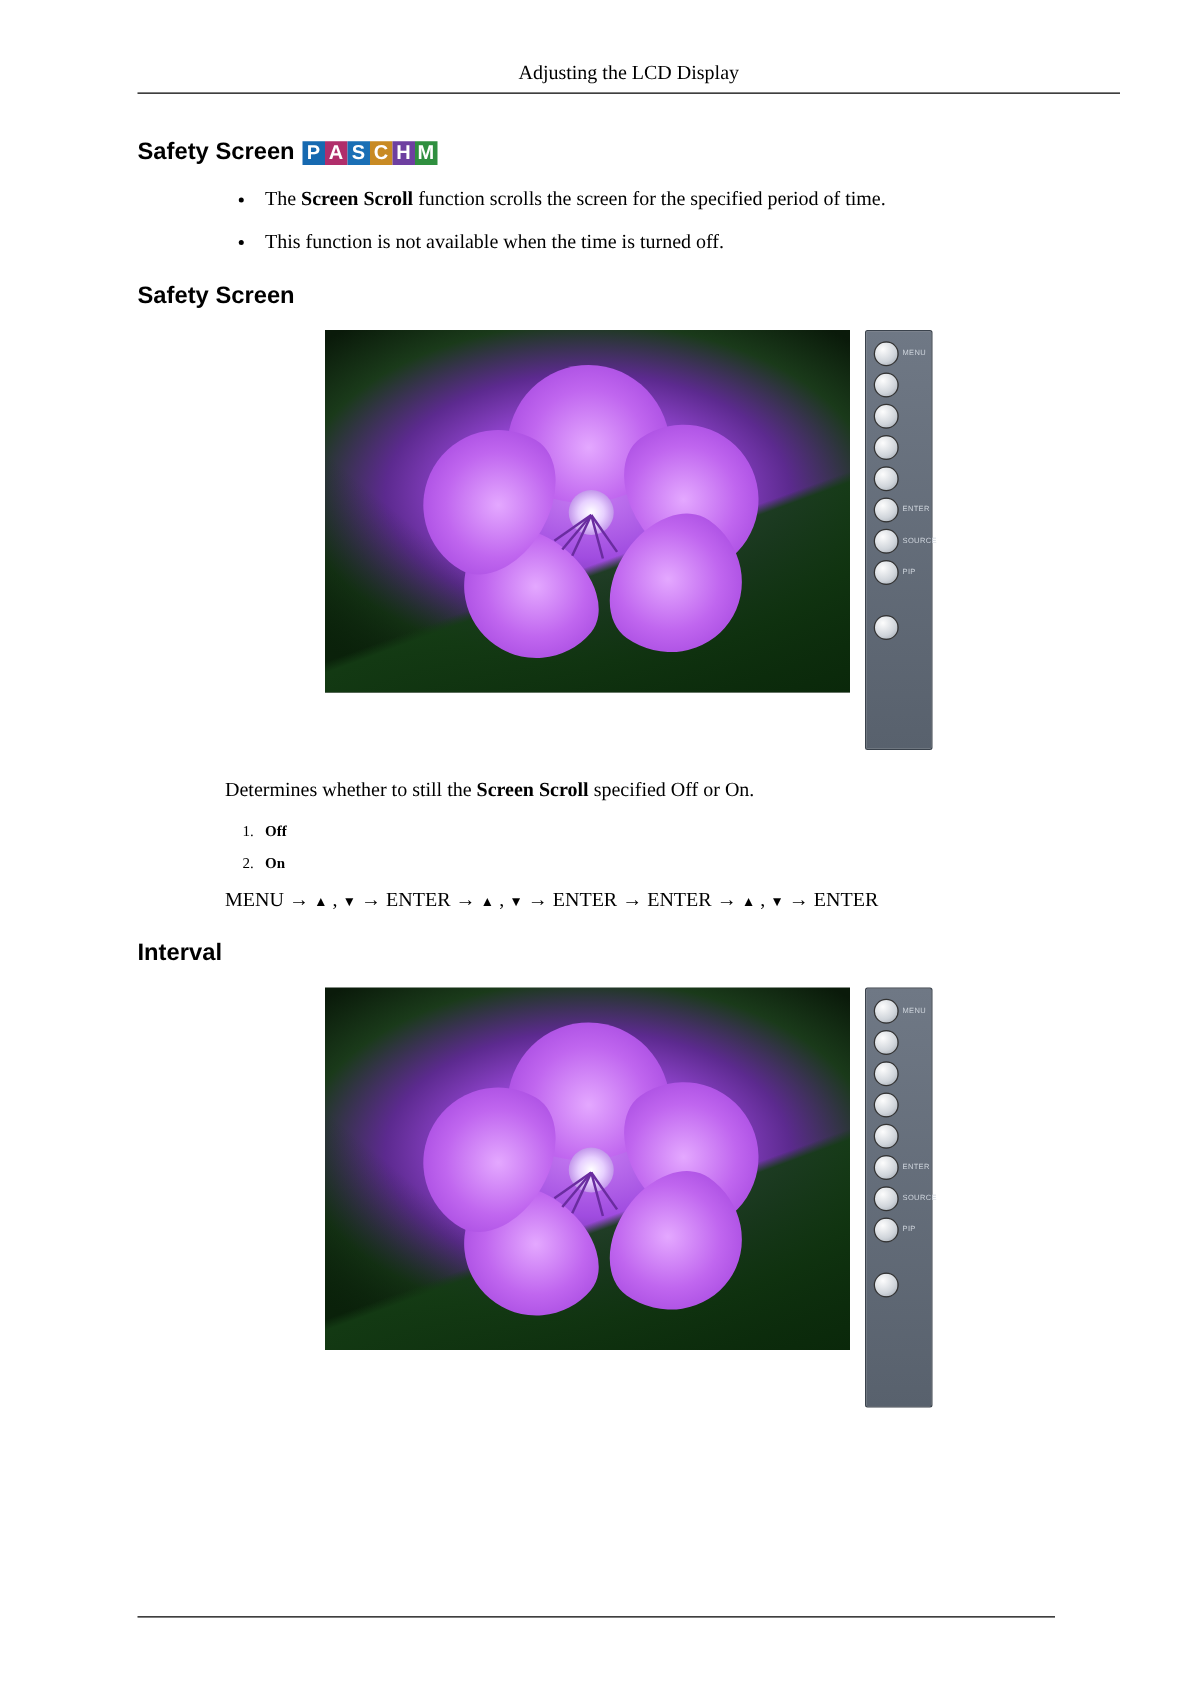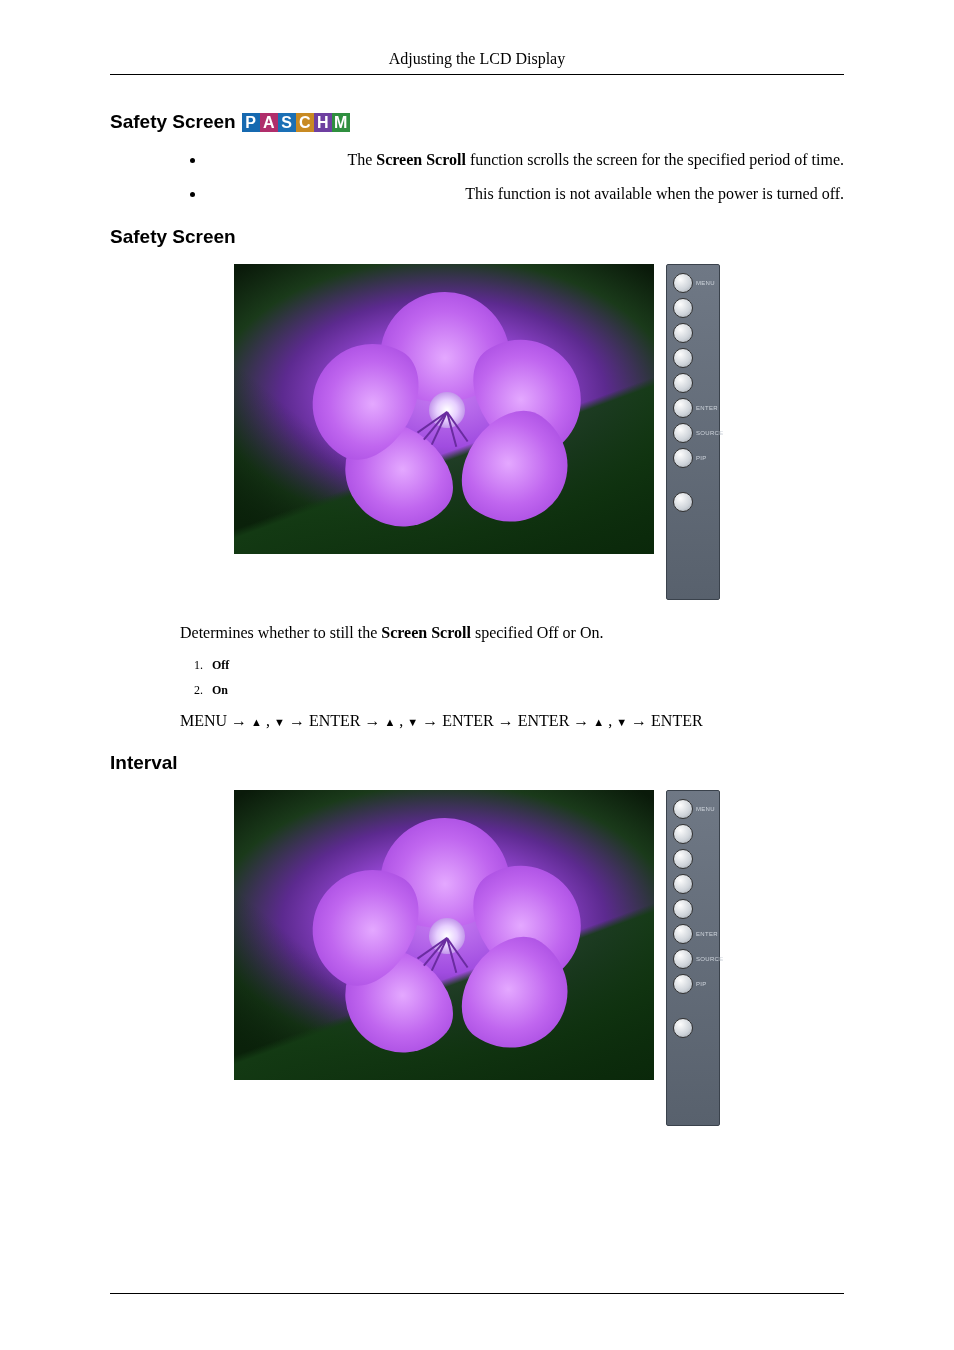--- a/index.html
+++ b/index.html
@@ -7,21 +7,21 @@
     padding: 0;
     font-family: "Times New Roman", Times, serif;
     background: #ffffff;
     color: #000000;
   }
   .page {
     width: 954px;
     height: 1350px;
     position: relative;
     box-sizing: border-box;
-    padding: 50px 110px 40px 110px;
+    padding: 50px 58px 40px 110px;
   }
   .running-header {
     text-align: center;
     font-size: 16px;
     margin-bottom: 6px;
   }
   .hr-top {
     border: none;
     border-top: 1.5px solid #000;
     margin: 0 0 36px 0;
@@ -76,21 +76,20 @@
   p.body-text {
     font-size: 16px;
     text-align: justify;
     margin: 0 0 14px 0;
     line-height: 1.35;
   }
   ul.bullets {
     margin: 0 0 10px 0;
     padding-left: 26px;
     font-size: 16px;
-    text-align: right;
   }
   ul.bullets li {
     margin-bottom: 12px;
     padding-left: 6px;
     line-height: 1.35;
   }
   ol.numbers {
     margin: 0 0 14px 0;
     padding-left: 26px;
     font-size: 12px;
@@ -193,21 +192,21 @@
       <span class="badge b-h">H</span>
       <span class="badge b-m">M</span>
     </span>
   </h2>
 
   <div class="body-indent">
     <ul class="bullets">
       <li>
         <span>The </span><b>Screen Scroll</b><span> function scrolls the screen for the specified period of time.</span>
       </li>
-      <li>This function is not available when the power is turned off.</li>
+      <li>This function is not available when the time is turned off.</li>
     </ul>
   </div>
 
   <h3 class="subsection-title">Safety Screen</h3>
 
   <div class="screenshot-block">
     <div class="lcd-image">
       <div class="leaves-bg"></div>
       <div class="petal petal1"></div>
       <div class="petal petal2"></div>

